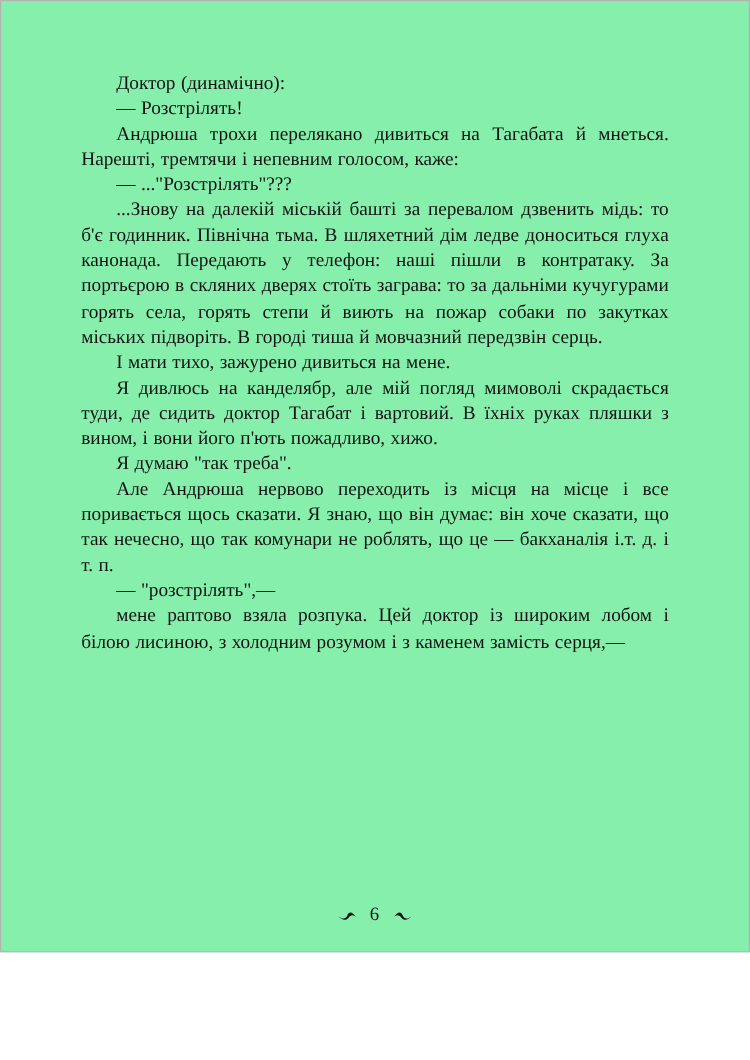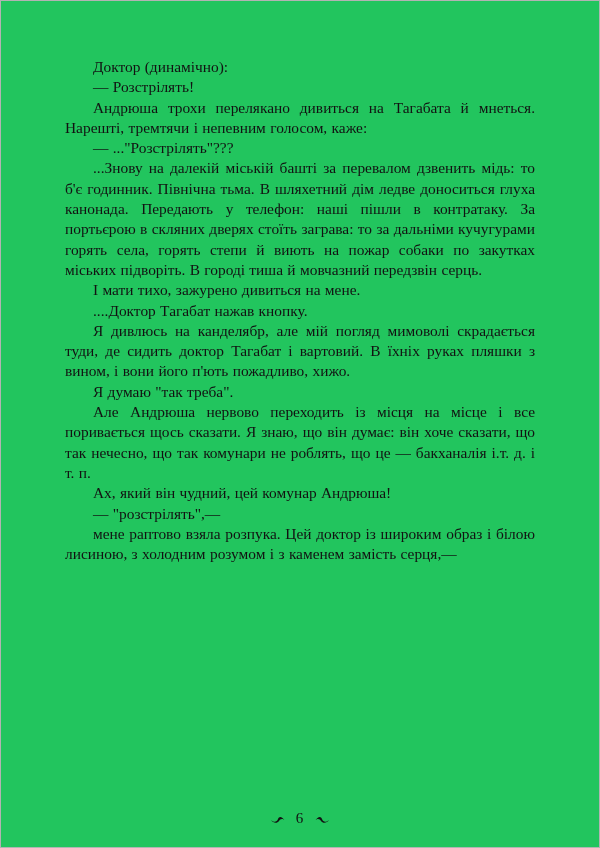--- a/index.html
+++ b/index.html
@@ -3,23 +3,23 @@
 <meta charset="utf-8">
 <style>
   html, body {
     margin: 0;
     padding: 0;
     background: #ffffff;
   }
   .page {
     position: relative;
     width: 600px;
-    height: 848px;
+    height: 762px;
     box-sizing: border-box;
-    background: #22c55e;
+    background: #86efac;
     border: 1px solid #b3b3b3;
     font-family: "Liberation Serif", "DejaVu Serif", serif;
     color: #121212;
     overflow: hidden;
   }
   .text-block {
     position: absolute;
     top: 56px;
     left: 64px;
     right: 64px;
@@ -60,27 +60,25 @@
 
 <div class="page">
 
   <div class="text-block">
     <p>Доктор (динамічно):</p>
     <p>— Розстрілять!</p>
     <p>Андрюша трохи перелякано дивиться на Тагабата й мнеться. Нарешті, тремтячи і непевним голосом, каже:</p>
     <p>— ..."Розстрілять"???</p>
     <p>...Знову на далекій міській башті за перевалом дзвенить мідь: то б'є годинник. Північна тьма. В шляхетний дім ледве доноситься глуха канонада. Передають у телефон: наші пішли в контратаку. За портьєрою в скляних дверях стоїть заграва: то за дальніми кучугурами горять села, горять степи й виють на пожар собаки по закутках міських підворіть. В городі тиша й мовчазний передзвін серць.</p>
     <p>І мати тихо, зажурено дивиться на мене.</p>
-    <p>....Доктор Тагабат нажав кнопку.</p>
     <p>Я дивлюсь на канделябр, але мій погляд мимоволі скрадається туди, де сидить доктор Тагабат і вартовий. В їхніх руках пляшки з вином, і вони його п'ють пожадливо, хижо.</p>
     <p>Я думаю "так треба".</p>
     <p>Але Андрюша нервово переходить із місця на місце і все поривається щось сказати. Я знаю, що він думає: він хоче сказати, що так нечесно, що так комунари не роблять, що це — бакханалія і.т. д. і т. п.</p>
-    <p>Ах, який він чудний, цей комунар Андрюша!</p>
     <p>— "розстрілять",—</p>
-    <p>мене раптово взяла розпука. Цей доктор із широким образ і білою лисиною, з холодним розумом і з каменем замість серця,—</p>
+    <p>мене раптово взяла розпука. Цей доктор із широким лобом і білою лисиною, з холодним розумом і з каменем замість серця,—</p>
   </div>
 
   <div class="footer">
     <span class="ornament">
       <svg width="16" height="11" viewBox="0 0 16 11" aria-hidden="true">
         <path d="M15 7 C12 2, 9 2, 8 5 C7 8, 4 9, 1 6 C3 9, 7 10, 9 7 C10 5, 13 4, 15 7 Z" fill="#121212"></path>
       </svg>
     </span>
     <span class="pagenum">6</span>
     <span class="ornament">

